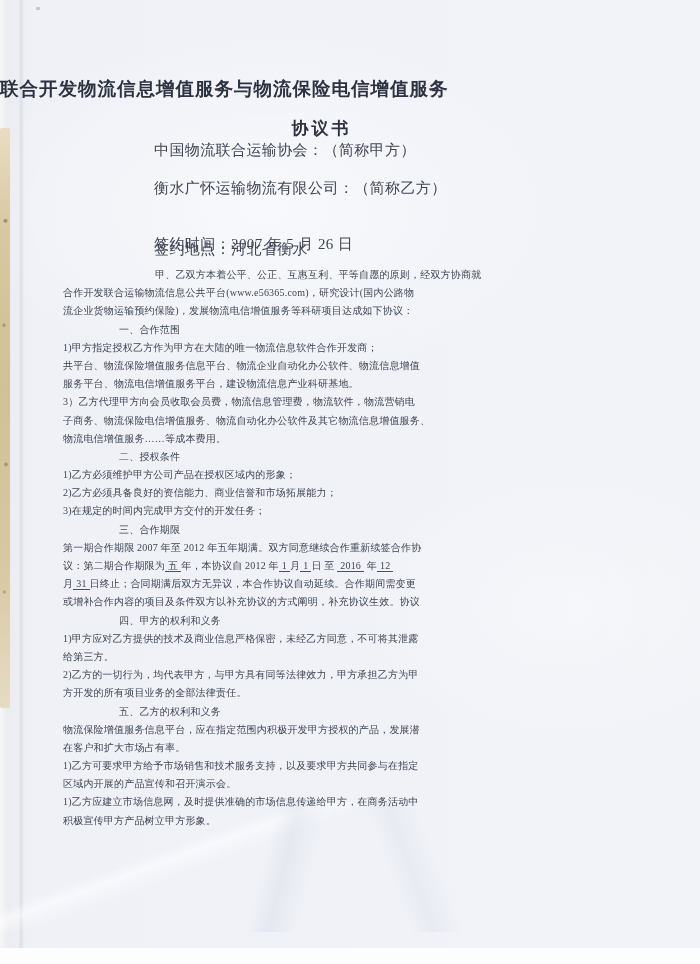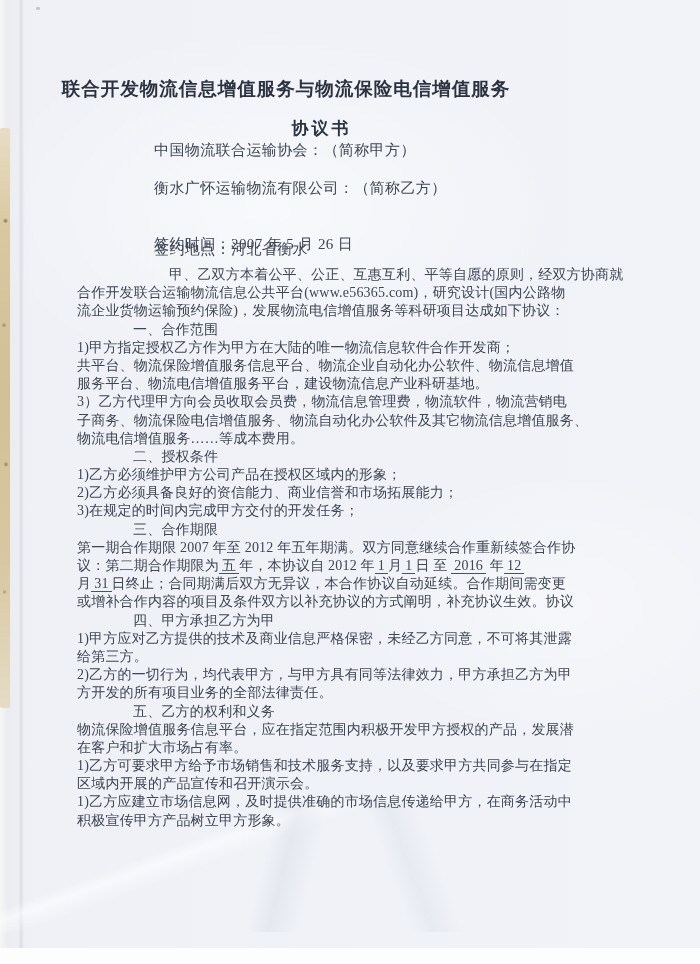--- a/index.html
+++ b/index.html
@@ -41,36 +41,36 @@
   .creases{
     position:absolute;left:0;right:0;bottom:16px;height:130px;
     background:
       linear-gradient(104deg, rgba(188,193,208,0) 38%, rgba(188,193,208,.20) 41%, rgba(188,193,208,0) 45%),
       linear-gradient(70deg, rgba(188,193,208,0) 55%, rgba(188,193,208,.16) 58%, rgba(188,193,208,0) 62%),
       linear-gradient(160deg, rgba(255,255,255,0) 28%, rgba(255,255,255,.55) 31%, rgba(255,255,255,0) 36%);
   }
   .content{position:absolute;left:0;top:0;width:700px;color:#3e4553;}
   .doc-title{
     position:absolute;left:0;top:76px;width:572px;margin:0;
-    text-align:center;font-size:18.5px;font-weight:700;letter-spacing:1px;
+    font-size:18.5px;font-weight:700;letter-spacing:1px;
     color:#2c3240;font-family:"Liberation Sans","DejaVu Sans",sans-serif;
   }
   .doc-subtitle{
     position:absolute;left:0;top:117px;width:643px;margin:0;
     text-align:center;font-size:17px;font-weight:700;letter-spacing:3px;
     color:#2c3240;font-family:"Liberation Sans","DejaVu Sans",sans-serif;
   }
   .meta p{position:absolute;left:154px;margin:0;font-size:15px;letter-spacing:.4px;color:#3e4553;white-space:nowrap;}
   .meta .party-a{top:141px;}
   .meta .party-b{top:179px;}
   .meta .sign-place{top:216px;margin-top:24px;}
   .meta .sign-date{top:235px;}
   .body-lines{
-    position:absolute;left:77px;top:266px;width:580px;
-    font-size:14px;letter-spacing:.2px;color:#3e4553;
+    position:absolute;left:63px;top:266px;width:580px;
+    font-size:10px;letter-spacing:.2px;color:#3e4553;
   }
   .bline{height:18.2px;line-height:18.2px;white-space:nowrap;}
   .ind-par{padding-left:92px;}
   .ind-head{padding-left:56px;}
   .blank-underline{
     border-bottom:1px solid #4a5163;
     padding:0 3px;
   }
 </style>
 </head>
@@ -107,21 +107,21 @@
         <div class="bline"><span>物流电信增值服务……等成本费用。</span></div>
         <div class="bline ind-head"><span>二、授权条件</span></div>
         <div class="bline"><span>1)乙方必须维护甲方公司产品在授权区域内的形象；</span></div>
         <div class="bline"><span>2)乙方必须具备良好的资信能力、商业信誉和市场拓展能力；</span></div>
         <div class="bline"><span>3)在规定的时间内完成甲方交付的开发任务；</span></div>
         <div class="bline ind-head"><span>三、合作期限</span></div>
         <div class="bline"><span>第一期合作期限 2007 年至 2012 年五年期满。双方同意继续合作重新续签合作协</span></div>
         <div class="bline"><span>议：第二期合作期限为</span><span class="blank-underline">五</span><span>年，本协议自 2012 年</span><span class="blank-underline">1</span><span>月</span><span class="blank-underline">1</span><span>日 至 </span><span class="blank-underline">2016</span><span> 年</span><span class="blank-underline">12</span></div>
         <div class="bline"><span>月</span><span class="blank-underline">31</span><span>日终止；合同期满后双方无异议，本合作协议自动延续。合作期间需变更</span></div>
         <div class="bline"><span>或增补合作内容的项目及条件双方以补充协议的方式阐明，补充协议生效。协议</span></div>
-        <div class="bline ind-head"><span>四、甲方承担乙方为甲</span></div>
+        <div class="bline ind-head"><span>四、甲方的权利和义务</span></div>
         <div class="bline"><span>1)甲方应对乙方提供的技术及商业信息严格保密，未经乙方同意，不可将其泄露</span></div>
         <div class="bline"><span>给第三方。</span></div>
         <div class="bline"><span>2)乙方的一切行为，均代表甲方，与甲方具有同等法律效力，甲方承担乙方为甲</span></div>
         <div class="bline"><span>方开发的所有项目业务的全部法律责任。</span></div>
         <div class="bline ind-head"><span>五、乙方的权利和义务</span></div>
         <div class="bline"><span>物流保险增值服务信息平台，应在指定范围内积极开发甲方授权的产品，发展潜</span></div>
         <div class="bline"><span>在客户和扩大市场占有率。</span></div>
         <div class="bline"><span>1)乙方可要求甲方给予市场销售和技术服务支持，以及要求甲方共同参与在指定</span></div>
         <div class="bline"><span>区域内开展的产品宣传和召开演示会。</span></div>
         <div class="bline"><span>1)乙方应建立市场信息网，及时提供准确的市场信息传递给甲方，在商务活动中</span></div>

